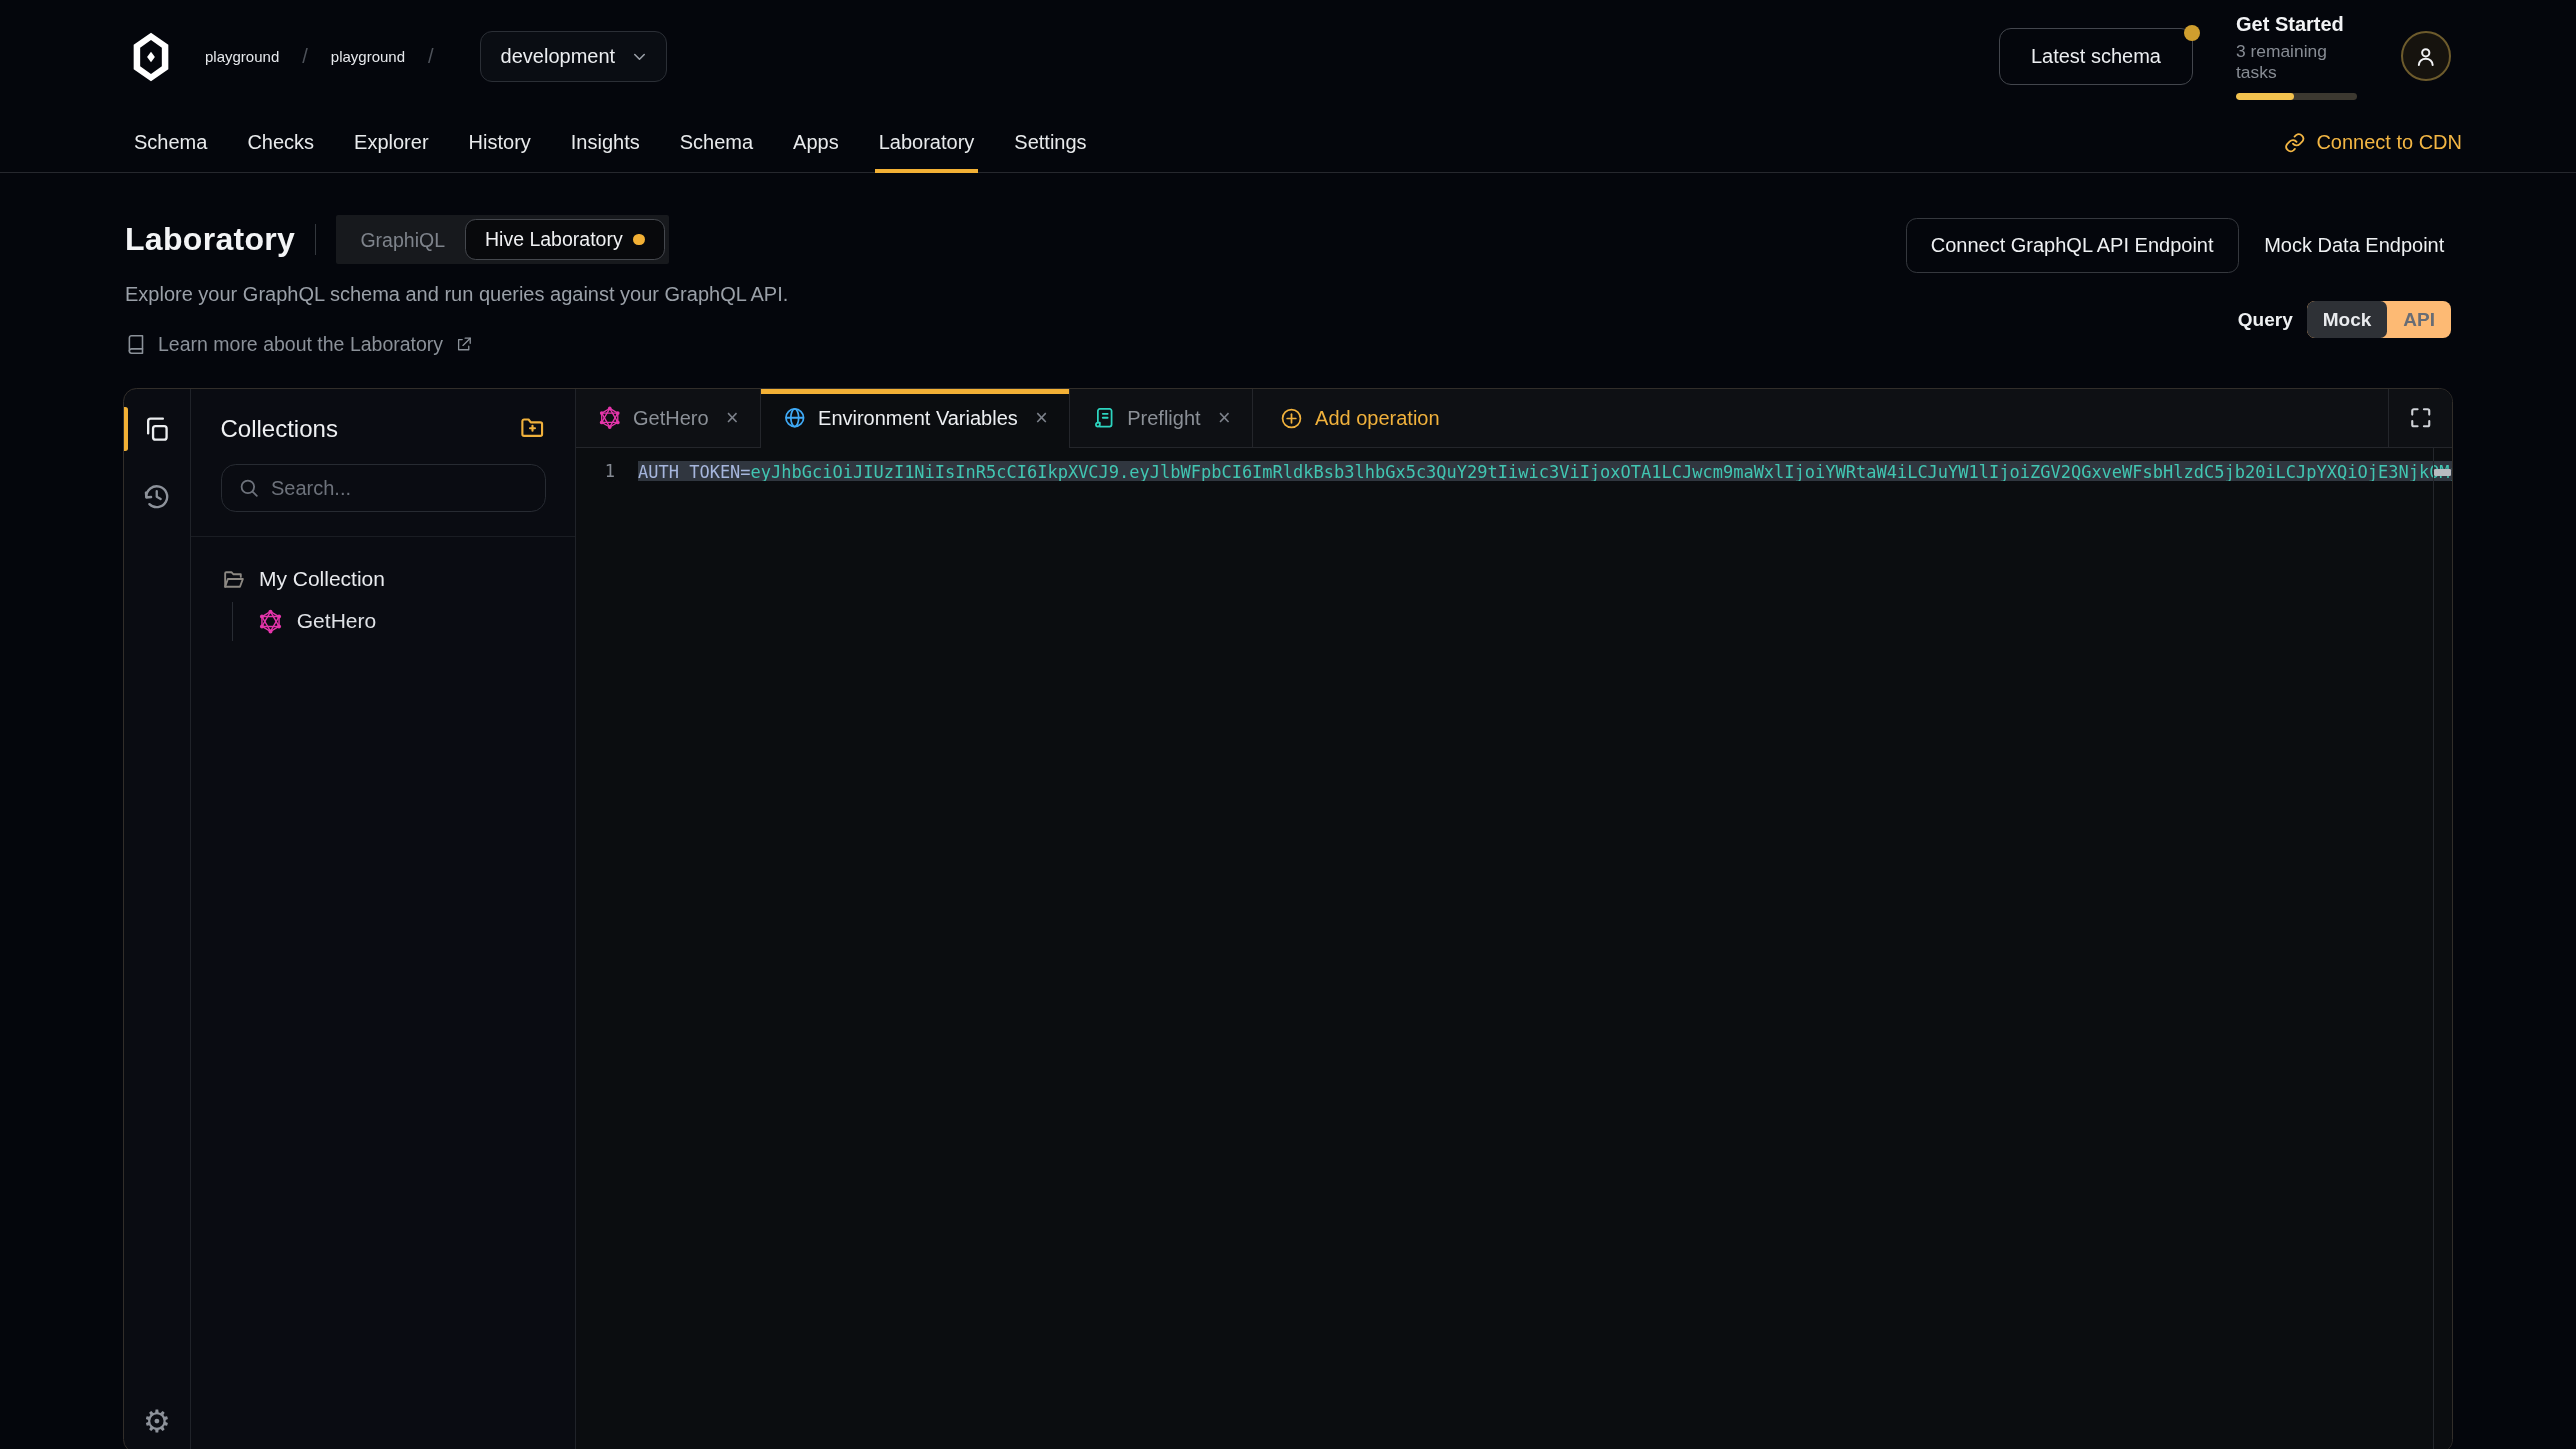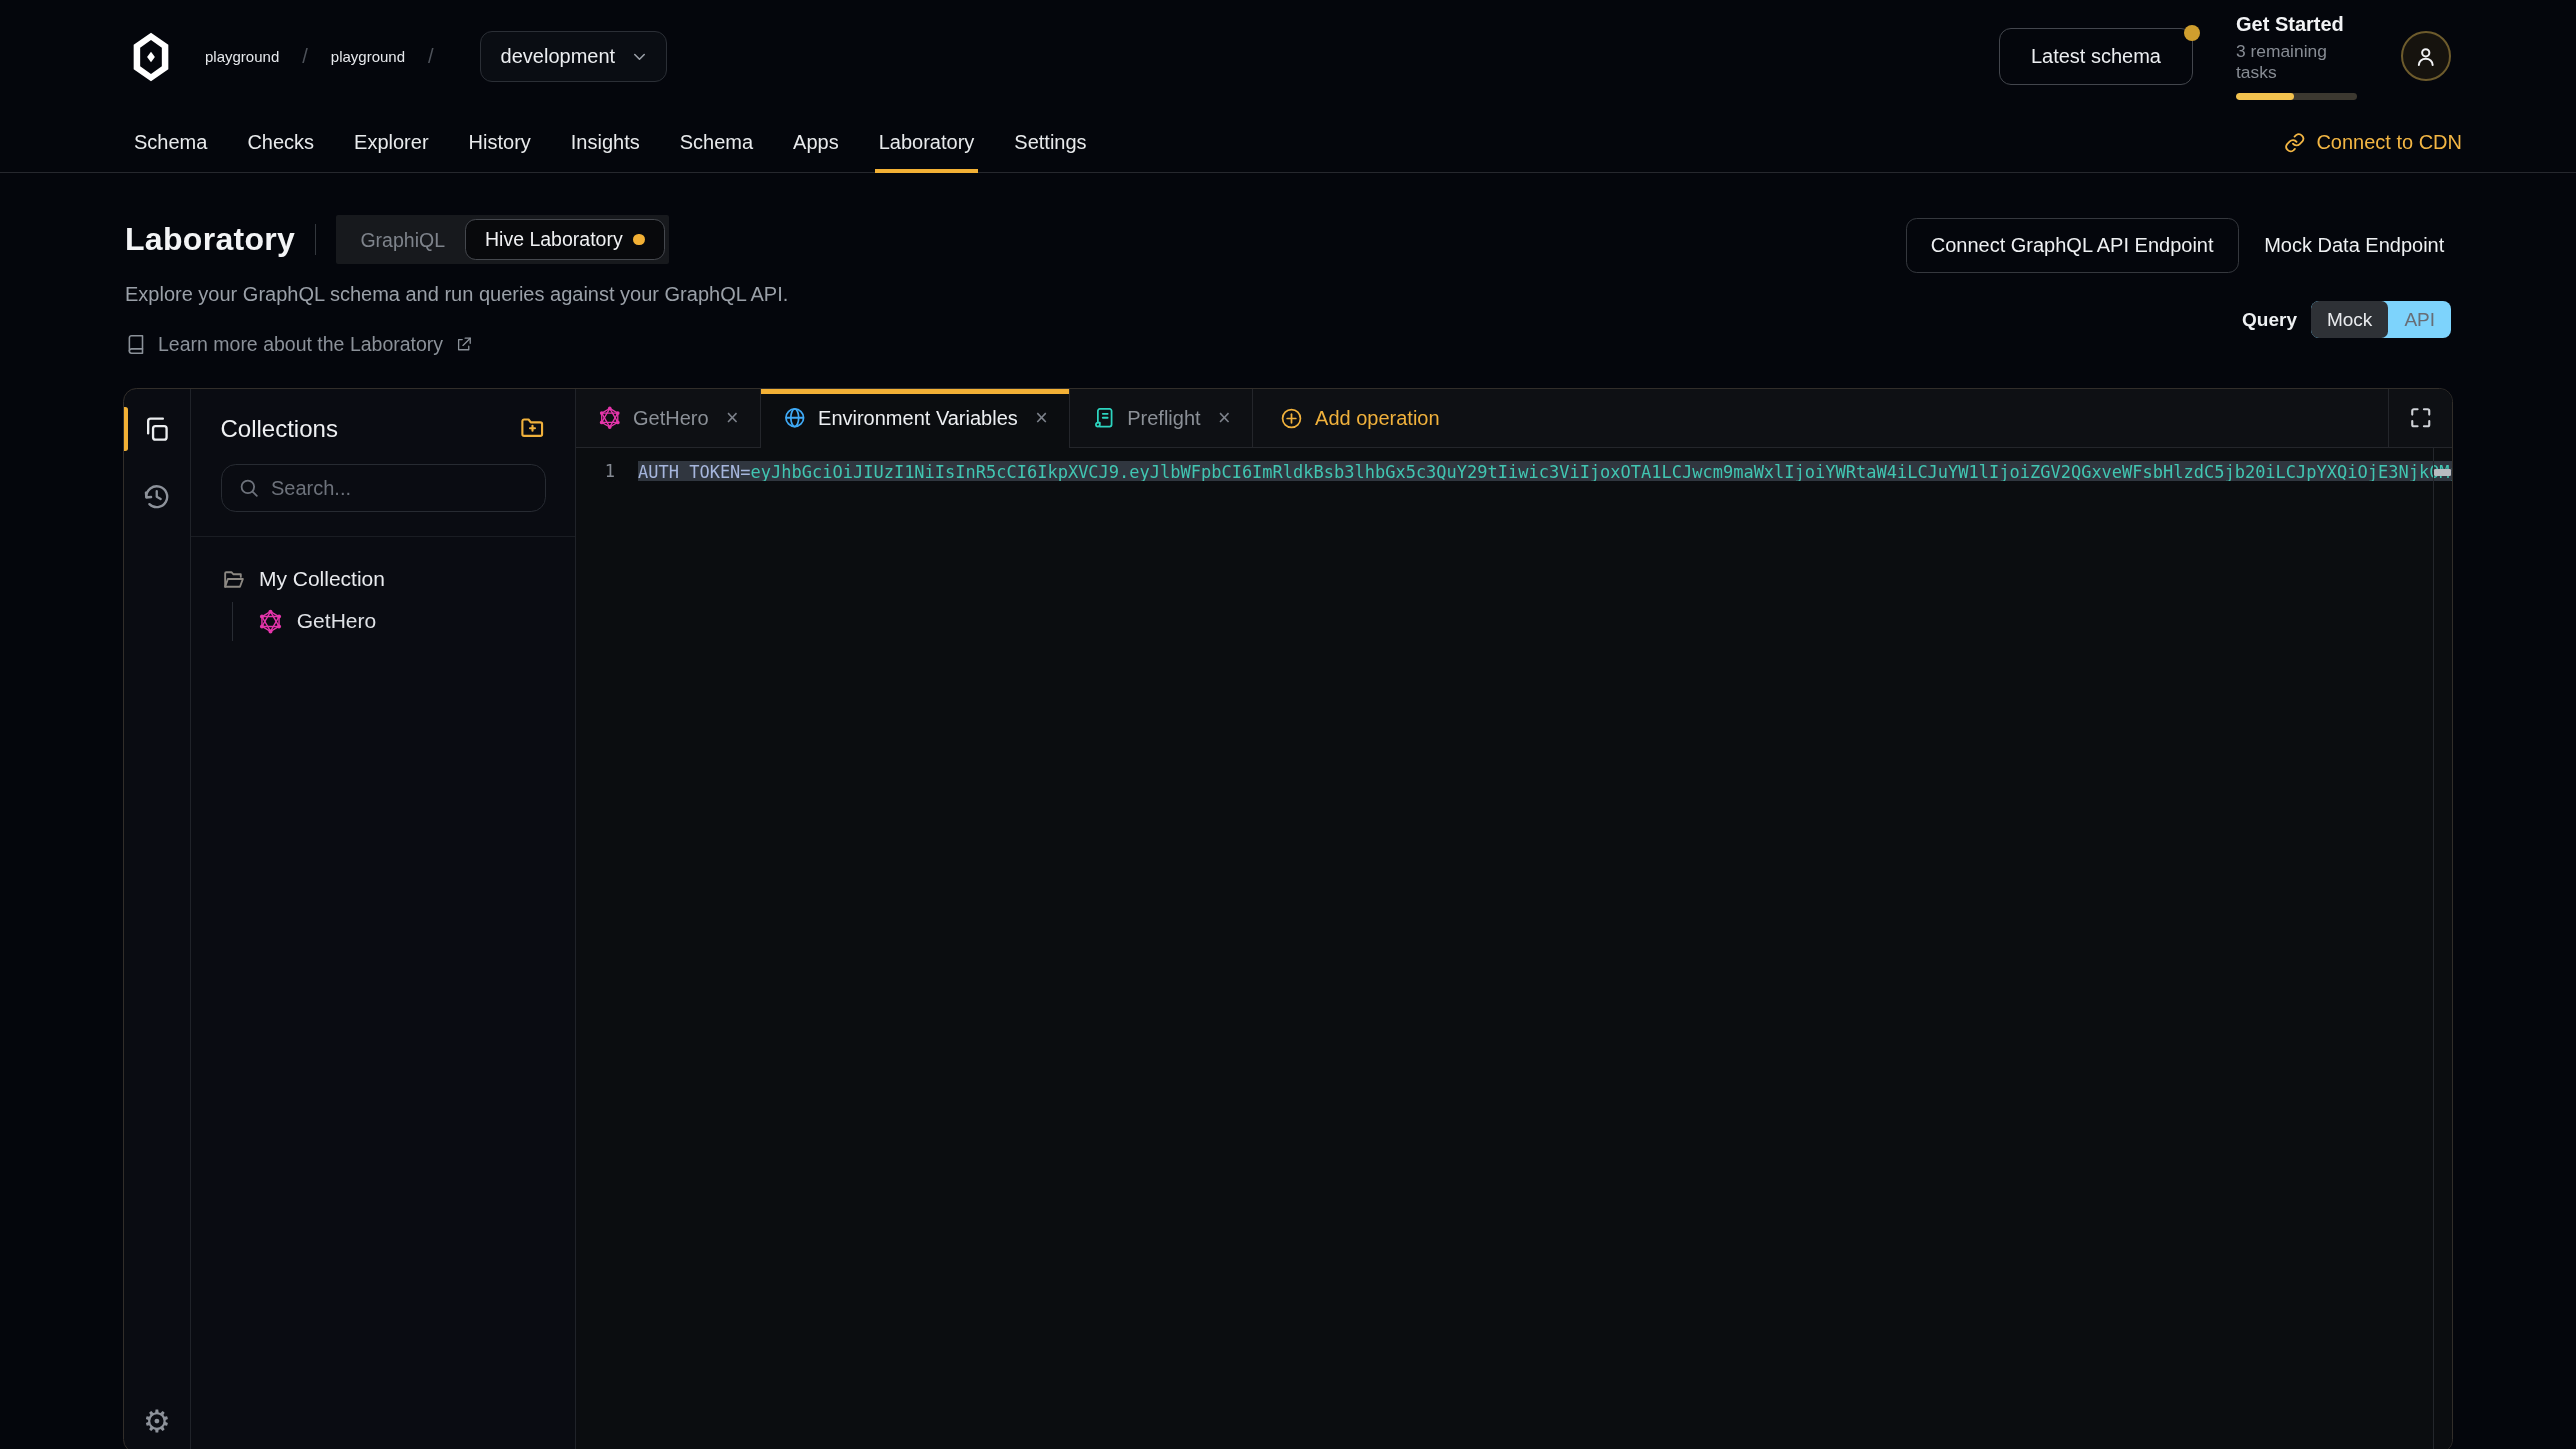--- a/index.html
+++ b/index.html
@@ -47,21 +47,21 @@
   .mode-dot { width:11.4px; height:11.4px; border-radius:50%; background:#f2b035; }
   .page-desc { margin-top:19px; font-size:20px; color:#9aa0a8; }
   .learn-row { margin-top:27px; display:flex; align-items:center; gap:12px; font-size:19.5px; color:#8b9199; cursor:pointer; }
   .learn-row svg { width:21px; height:21px; }
   .head-right { display:flex; flex-direction:column; align-items:flex-end; gap:28px; padding-top:2.7px; }
   .btn-row { display:flex; align-items:center; gap:19px; }
   .btn-outline { padding:15.4px 24px; border:1.3px solid #35383e; border-radius:10.7px; background:transparent; font-size:20px; color:#eef0f2; cursor:pointer; }
   .btn-ghost { padding:15.4px 6.7px; background:transparent; border:none; font-size:20px; color:#eef0f2; cursor:pointer; }
   .query-row { display:flex; align-items:center; gap:14px; }
   .query-label { font-size:19px; font-weight:700; color:#eef0f2; }
-  .segment { display:flex; background:#7dd3fc; border-radius:8px; overflow:hidden; }
+  .segment { display:flex; background:#fdba74; border-radius:8px; overflow:hidden;font-weight:bold; }
   .seg-opt { padding:7.4px 16px; font-size:19px; color:#686d75; cursor:pointer; }
   .seg-opt.active { background:#2e3136; color:#e9ebee; border-radius:6.7px; }
 
   
   .panel { margin:32px 123px 0; height:1065px; border:1.3px solid #322e2a; border-radius:13.4px;
     background:#0a0c12; display:flex; overflow:hidden; }
 
   .rail { width:67px; border-right:1.3px solid #202329; display:flex; flex-direction:column; align-items:center; padding:9.4px 0 14.8px; flex-shrink:0; }
   .rail-item { position:relative; width:100%; height:62px; display:flex; align-items:center; justify-content:center; cursor:pointer; }
   .rail-ind { position:absolute; left:0; top:8.7px; width:4px; height:44px; background:#f2b035; border-radius:0 2.7px 2.7px 0; }

